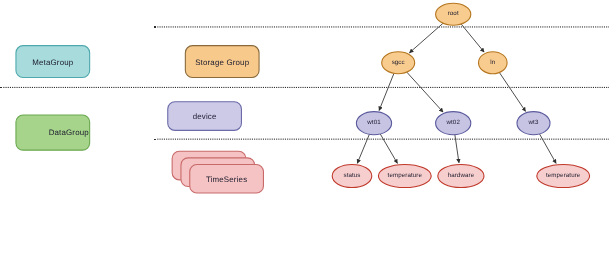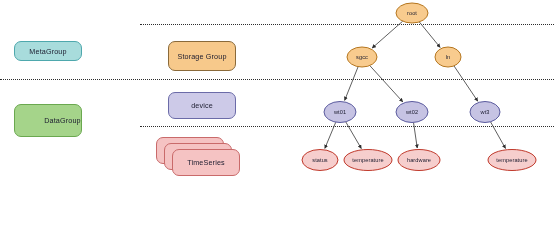--- a/index.html
+++ b/index.html
@@ -59,27 +59,27 @@
 </style>
 </head>
 <body>
 
 <div id="canvas">
 
   <div class="divider" id="divider-top" style="left: 140px; top: 24px; width: 414px;"></div>
   <div class="divider" id="divider-middle" style="left: 0px; top: 79px; width: 554px;"></div>
   <div class="divider" id="divider-bottom" style="left: 140px; top: 126px; width: 414px;"></div>
 
-  <div class="box meta" style="left:14px; top:41px; width:68px; height:20px;">MetaGroup</div>
+  <div class="box meta" style="left:14px; top:41px; width:68px; height:30px;">MetaGroup</div>
 
   <div class="box data" style="left:14px; top:104px; width:68px; height:33px;">DataGroup</div>
 
   <div class="box storage" style="left:168px; top:41px; width:68px; height:30px;">Storage Group</div>
 
-  <div class="box device" style="left:168px; top:92px; width:68px; height:27px;">device</div>
+  <div class="box device" style="left:152px; top:92px; width:68px; height:27px;">device</div>
 
   <div class="stack-wrap" style="left:156px; top:137px; width:92px; height:40px;">
     <div class="box series" style="left:0px;  top:0px;  width:68px; height:27px;"></div>
     <div class="box series" style="left:8px;  top:6px;  width:68px; height:27px;"></div>
     <div class="box series" style="left:16px; top:12px; width:68px; height:27px;">TimeSeries</div>
   </div>
 
   <svg id="tree" width="554" height="177">
     <defs>
       <marker id="arrow" viewBox="0 0 10 10" refX="9" refY="5" markerWidth="4.5" markerHeight="4.5" orient="auto-start-reverse">

